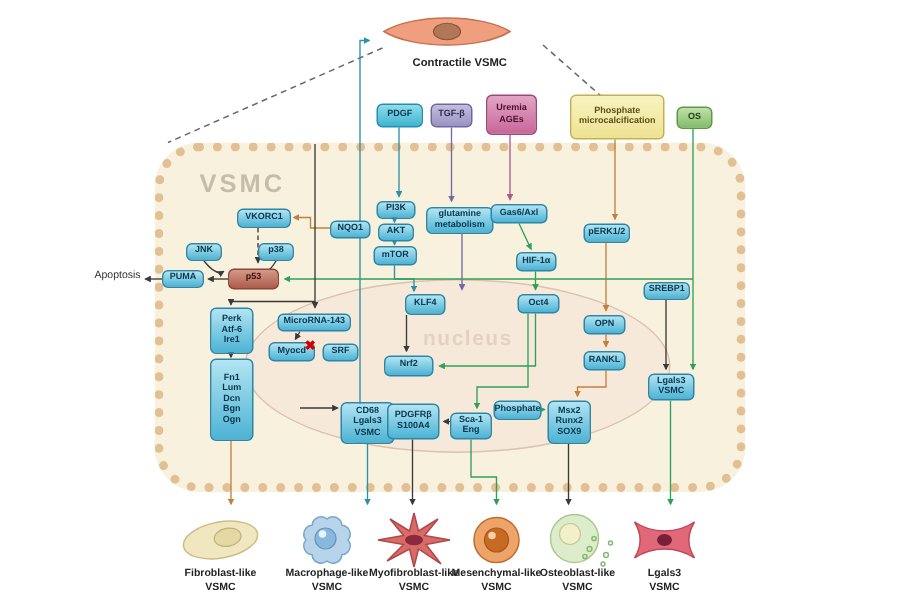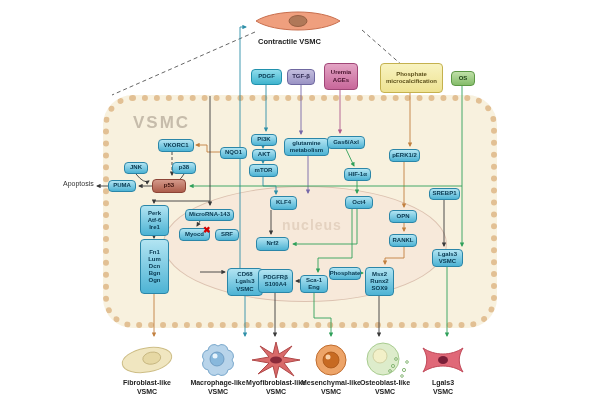--- a/index.html
+++ b/index.html
@@ -24,21 +24,21 @@
   .node.stim-cyan{background:linear-gradient(#8fdcec,#3fb4ce);border-color:#2091ad;}
   .node.stim-purple{background:linear-gradient(#c3bede,#9a93c4);border-color:#6f68a0;color:#2e2950;}
   .node.stim-pink{background:linear-gradient(#e3a4c4,#c8679a);border-color:#a04677;color:#47112c;}
   .node.stim-yellow{background:linear-gradient(#f8f3c0,#eee292);border-color:#c4b14e;color:#5c501a;}
   .node.stim-green{background:linear-gradient(#c0e0a8,#84bc6a);border-color:#5d9845;color:#1e3f14;}
   .xmark{position:absolute;left:203px;top:225px;font-size:9px;font-weight:700;color:#d40000;z-index:3;}
   
   .bcell{position:absolute;top:340px;width:56px;height:40px;z-index:2;}
   .bcell-label{position:absolute;top:379px;width:76px;text-align:center;font-size:7px;
                font-weight:700;color:#222;line-height:1.25;white-space:pre-line;z-index:2;}
-  .ctile-label{position:absolute;left:258px;top:37px;width:80px;text-align:left;
+  .ctile-label{position:absolute;left:258px;top:37px;width:80px;text-align:right;
                font-size:7.5px;font-weight:700;color:#222;z-index:2;}
   svg.arrows{position:absolute;left:0;top:0;z-index:1;}
   svg.icon{position:absolute;z-index:2;}
 </style>
 </head>
 <body>
 
 <div id="stage">
 
   <div class="cell"></div>

